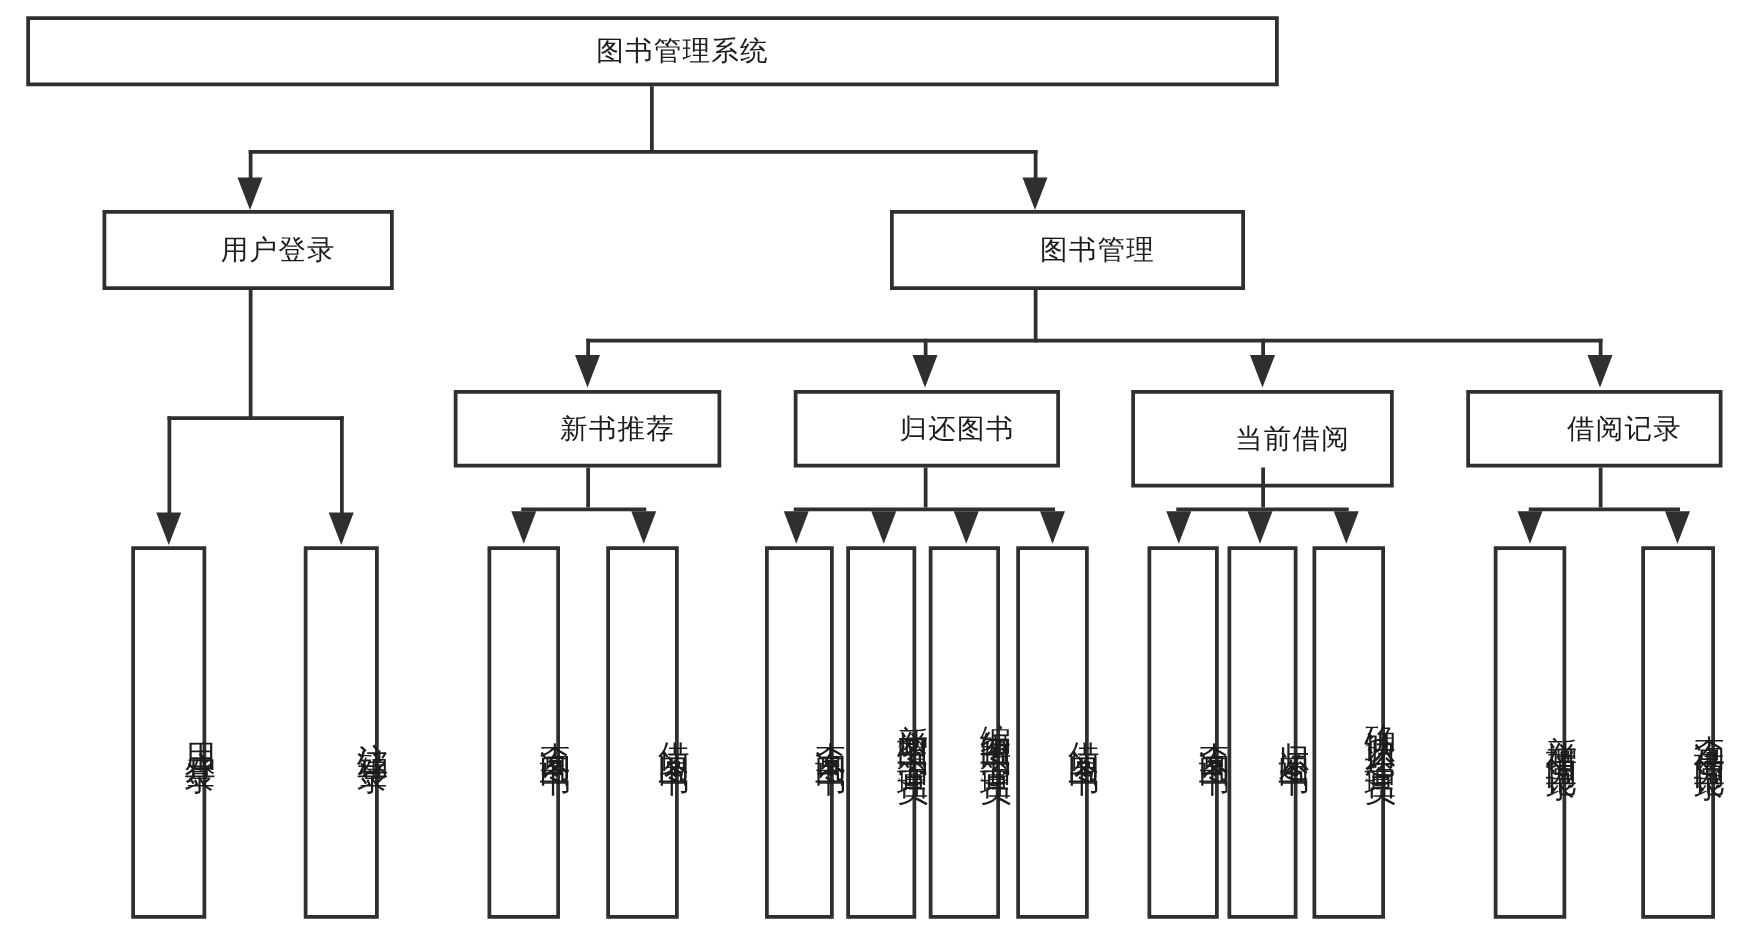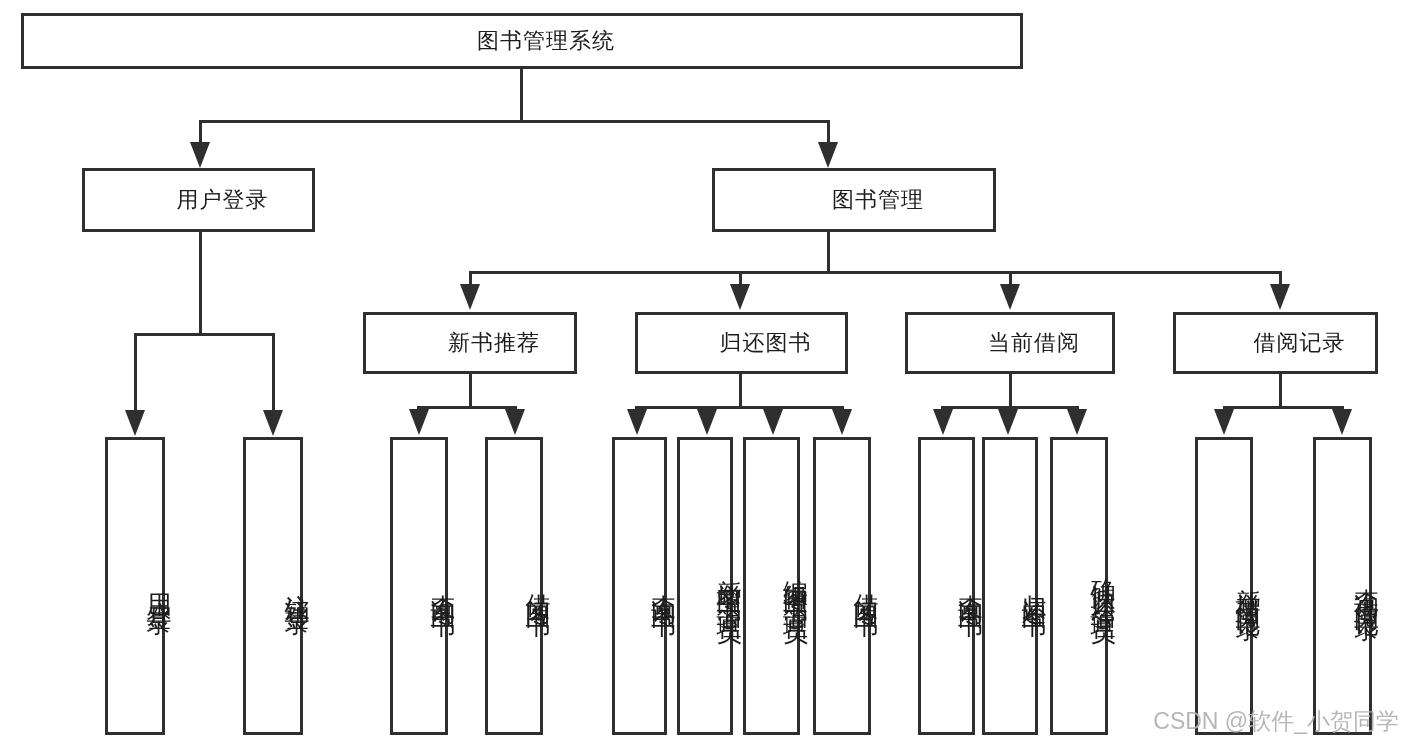--- a/index.html
+++ b/index.html
@@ -80,21 +80,21 @@
   <div class="ah" style="left:460px; top:284px;"></div>
   <div class="vl" style="left:739px; top:271px; height:16px;"></div>
   <div class="ah" style="left:730px; top:284px;"></div>
   <div class="vl" style="left:1009px; top:271px; height:16px;"></div>
   <div class="ah" style="left:1000px; top:284px;"></div>
   <div class="vl" style="left:1279px; top:271px; height:16px;"></div>
   <div class="ah" style="left:1270px; top:284px;"></div>
 
   <div class="box hlabel" style="left:363px; top:312px; width:214px; height:62px;">新书推荐</div>
   <div class="box hlabel" style="left:635px; top:312px; width:213px; height:62px;">归还图书</div>
-  <div class="box hlabel" style="left:905px; top:312px; width:210px; height:62px;">当前借阅</div>
+  <div class="box hlabel" style="left:905px; top:312px; width:210px; height:78px;">当前借阅</div>
   <div class="box hlabel" style="left:1173px; top:312px; width:205px; height:62px;">借阅记录</div>
 
   <div class="vl" style="left:469px; top:374px; height:32px;"></div>
   <div class="hl" style="left:417px; top:406px; width:100px;"></div>
   <div class="ah" style="left:409px; top:409px;"></div>
   <div class="ah" style="left:505px; top:409px;"></div>
 
   <div class="vl" style="left:739px; top:374px; height:32px;"></div>
   <div class="hl" style="left:635px; top:406px; width:209px;"></div>
   <div class="ah" style="left:627px; top:409px;"></div>
@@ -124,15 +124,14 @@
   <div class="box vbox" style="left:743px; top:437px; width:57px; height:298px;">编辑图书（管理员）</div>
   <div class="box vbox" style="left:813px; top:437px; width:58px; height:298px;">借阅图书</div>
 
   <div class="box vbox" style="left:918px; top:437px; width:57px; height:298px;">查询图书</div>
   <div class="box vbox" style="left:982px; top:437px; width:56px; height:298px;">归还图书</div>
   <div class="box vbox" style="left:1050px; top:437px; width:58px; height:298px;">确认归还（管理员）</div>
 
   <div class="box vbox" style="left:1195px; top:437px; width:58px; height:298px;">新增借阅记录</div>
   <div class="box vbox" style="left:1313px; top:437px; width:59px; height:298px;">查询借阅记录</div>
 
-  <div class="watermark">CSDN @软件_小贺同学</div>
 
 </div>
 
 </body></html>

